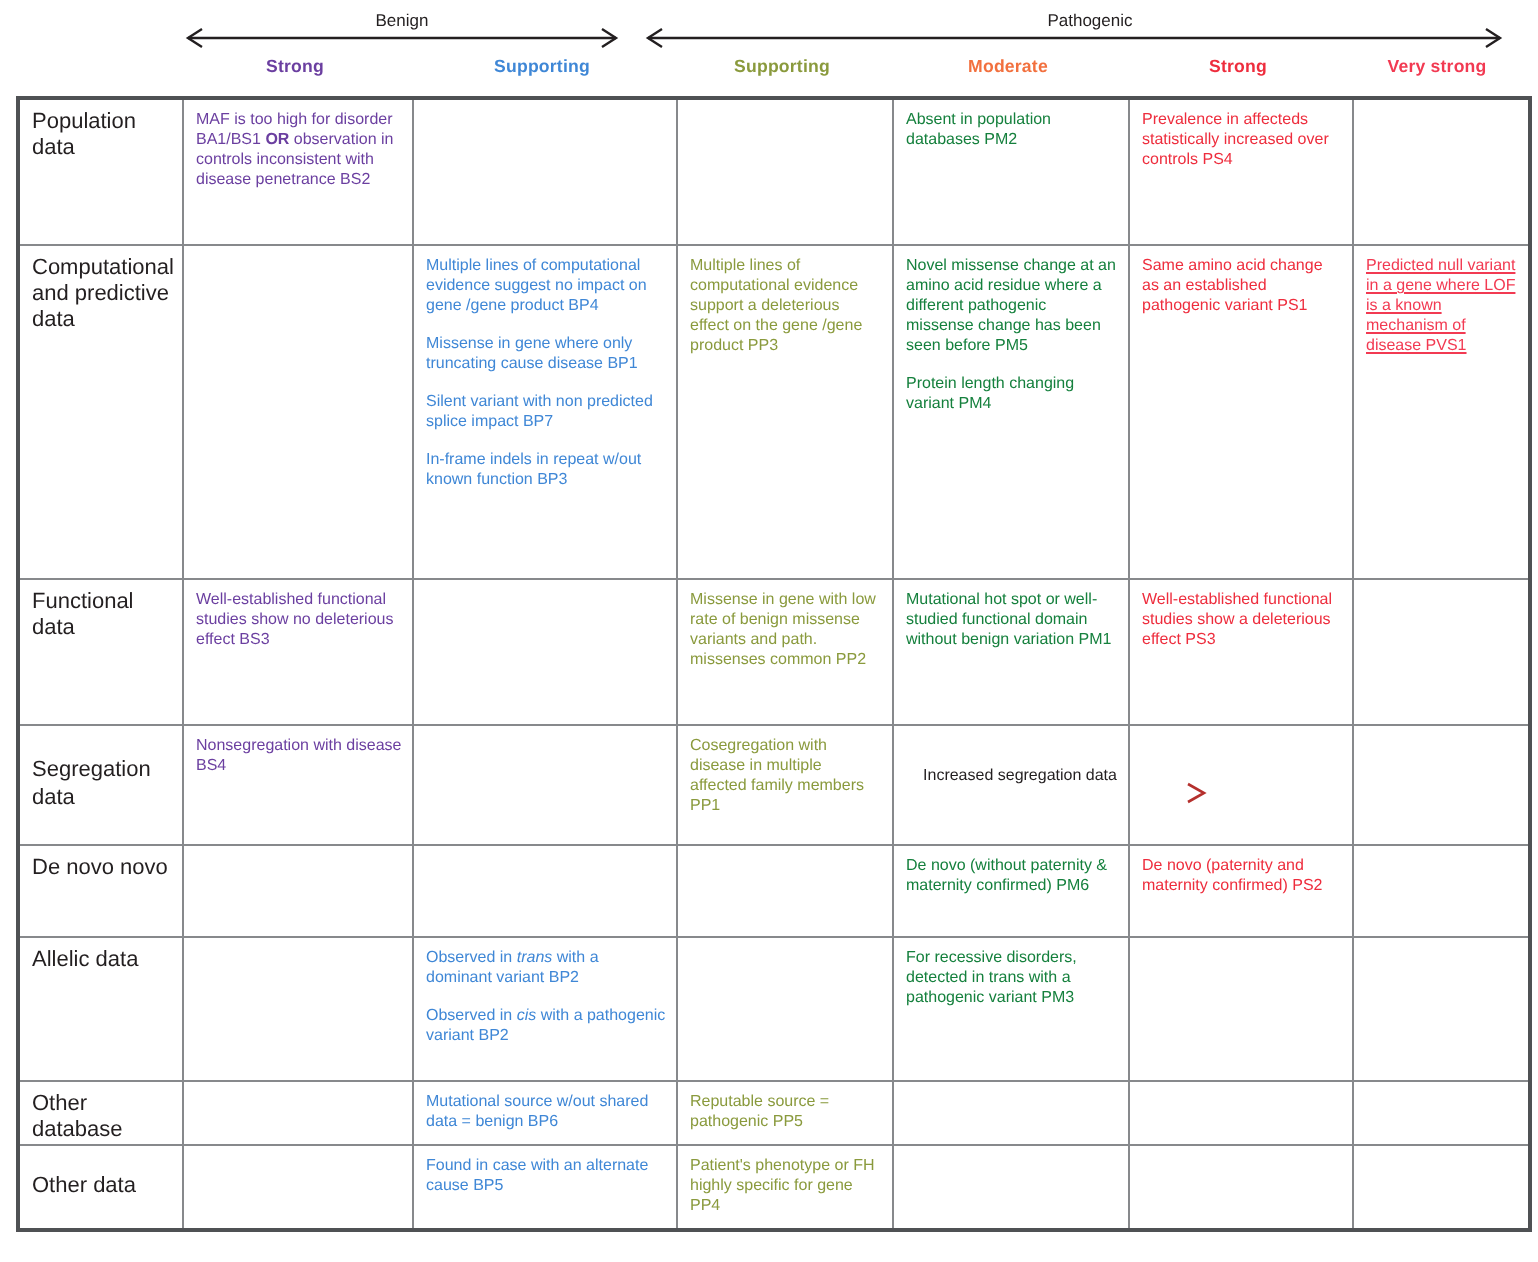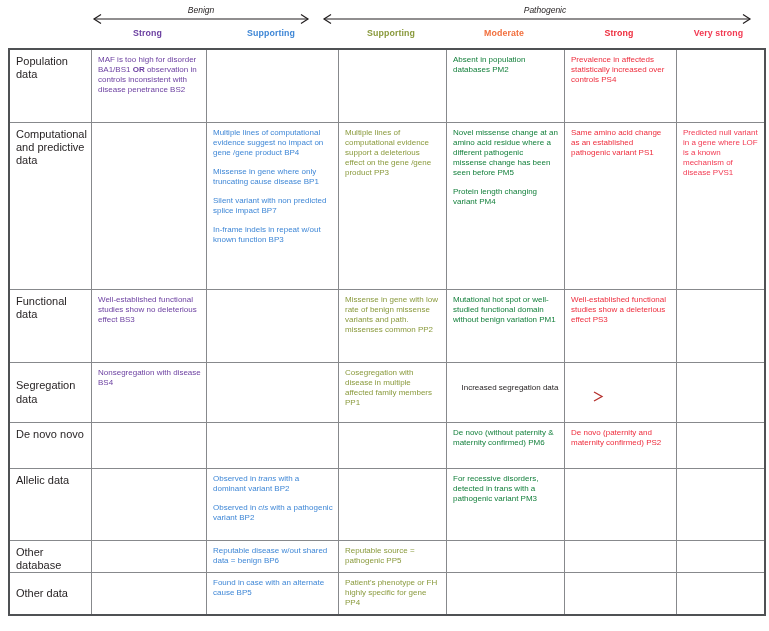--- a/index.html
+++ b/index.html
@@ -1,31 +1,31 @@
 <!DOCTYPE html>
 <html><head>
 <meta charset="utf-8">
 <style>
   html,body{margin:0;padding:0;background:#ffffff;}
   .page{position:relative;width:769px;height:631px;background:#ffffff;
         font-family:"Liberation Sans", sans-serif;color:#231f20;overflow:hidden;}
 
   
-  .top-label{position:absolute;top:5px;font-size:8.5px;color:#231f20;text-align:center;font-style:italic;}
+  .top-label{position:absolute;top:5px;font-size:8.5px;color:#231f20;text-align:center;}
   .range-arrow{position:absolute;top:13px;}
   .lvl{position:absolute;top:28px;font-weight:bold;font-size:8.8px;text-align:center;letter-spacing:.1px;}
 
   
   .tbl{position:absolute;left:8px;top:48px;display:grid;
        grid-template-columns:82px 115px 132px 108px 118px 112px 87px;
        grid-template-rows:73px 167px 73px 60px 46px 72px 32px 41px;
        border:2px solid #4f5154;background:#fff;}
   .cell{border-right:1.4px solid #87898c;border-bottom:1.4px solid #87898c;
         box-sizing:border-box;padding:5px 5px 2px 6px;overflow:hidden;}
-  .noR{border-right:none;}
+  .noR{border-right:none;text-decoration:underline;}
   .noB{border-bottom:none;}
   .rowlabel{font-weight:normal;font-size:11px;line-height:1.2;color:#231f20;}
   .vc{display:flex;flex-direction:column;justify-content:center;padding-top:0;padding-bottom:0;}
   .cell p{margin:0 0 9px 0;font-size:8px;line-height:1.25;}
   .cell p:last-child{margin-bottom:0;}
 
   
   .c-bs{color:#6b3fa0;}
   .c-bsup{color:#3f87d6;}
   .c-psup{color:#8a9a3d;}
@@ -152,21 +152,21 @@
     <div class="cell"></div>
     <div class="cell c-pmod">
       <p>For recessive disorders, detected in trans with a pathogenic variant PM3</p>
     </div>
     <div class="cell"></div>
     <div class="cell noR"></div>
 
     <div class="cell rowlabel">Other database</div>
     <div class="cell"></div>
     <div class="cell c-bsup">
-      <p>Reputable disease w/out shared data = benign BP6</p>
+      <p>Mutational source w/out shared data = benign BP6</p>
     </div>
     <div class="cell c-psup">
       <p>Reputable source = pathogenic PP5</p>
     </div>
     <div class="cell"></div>
     <div class="cell"></div>
     <div class="cell noR"></div>
 
     <div class="cell rowlabel vc noB">Other data</div>
     <div class="cell noB"></div>

